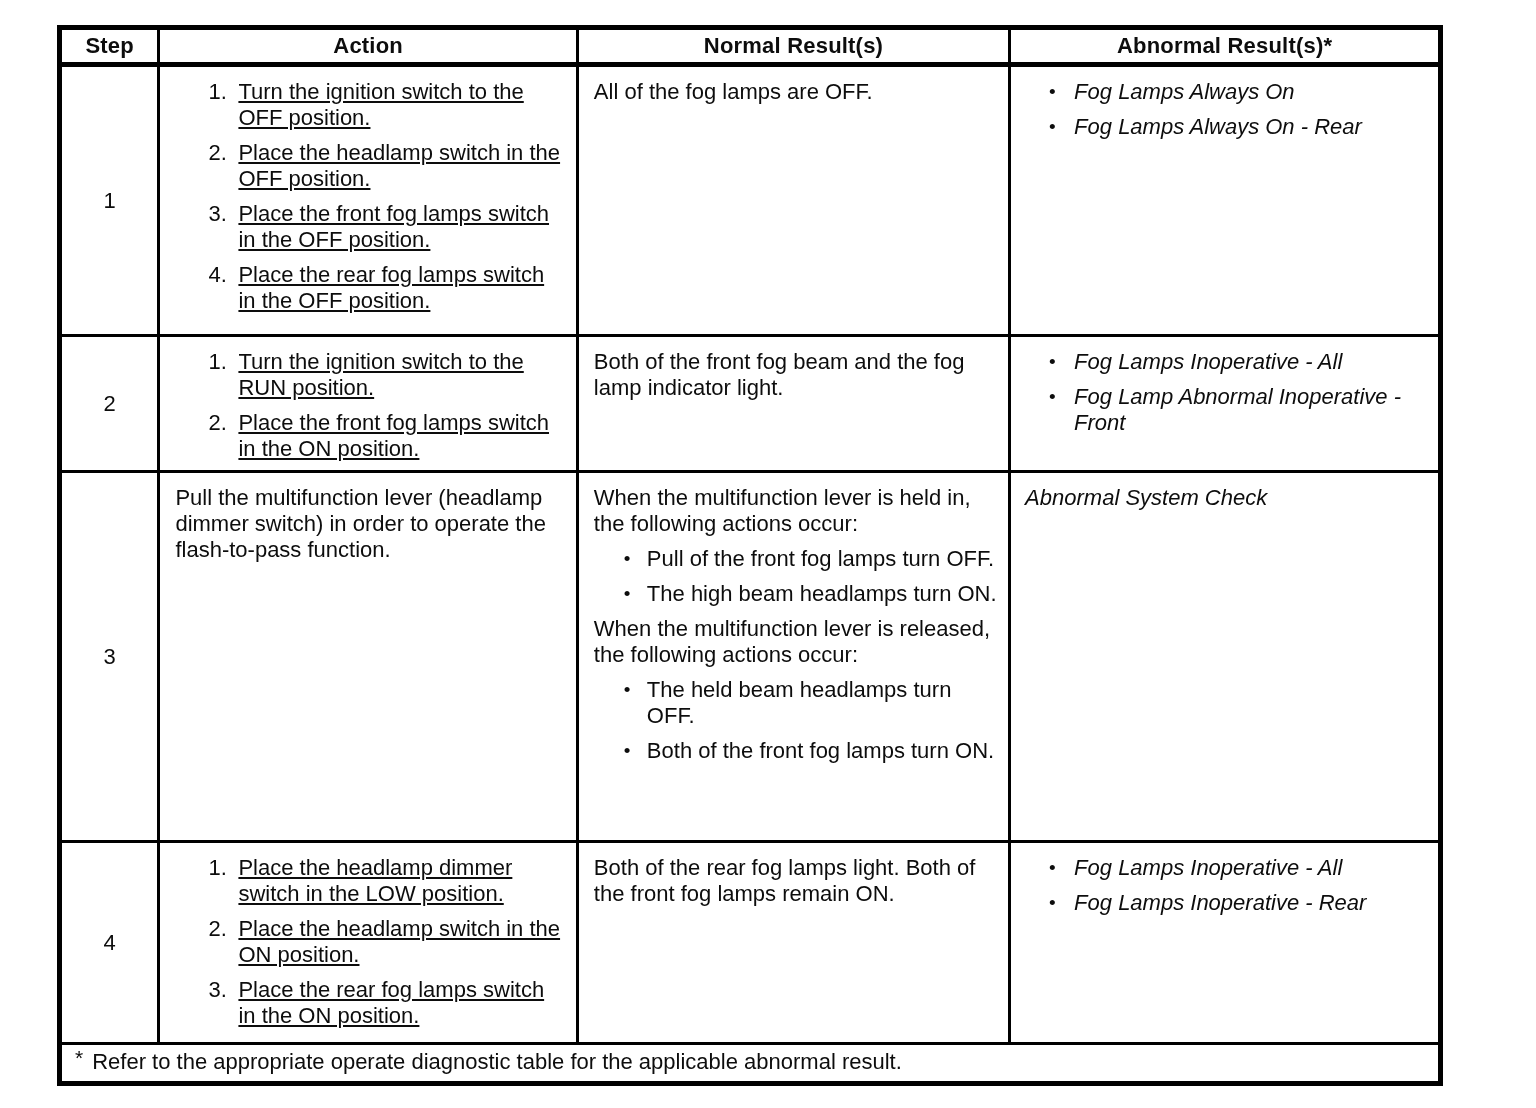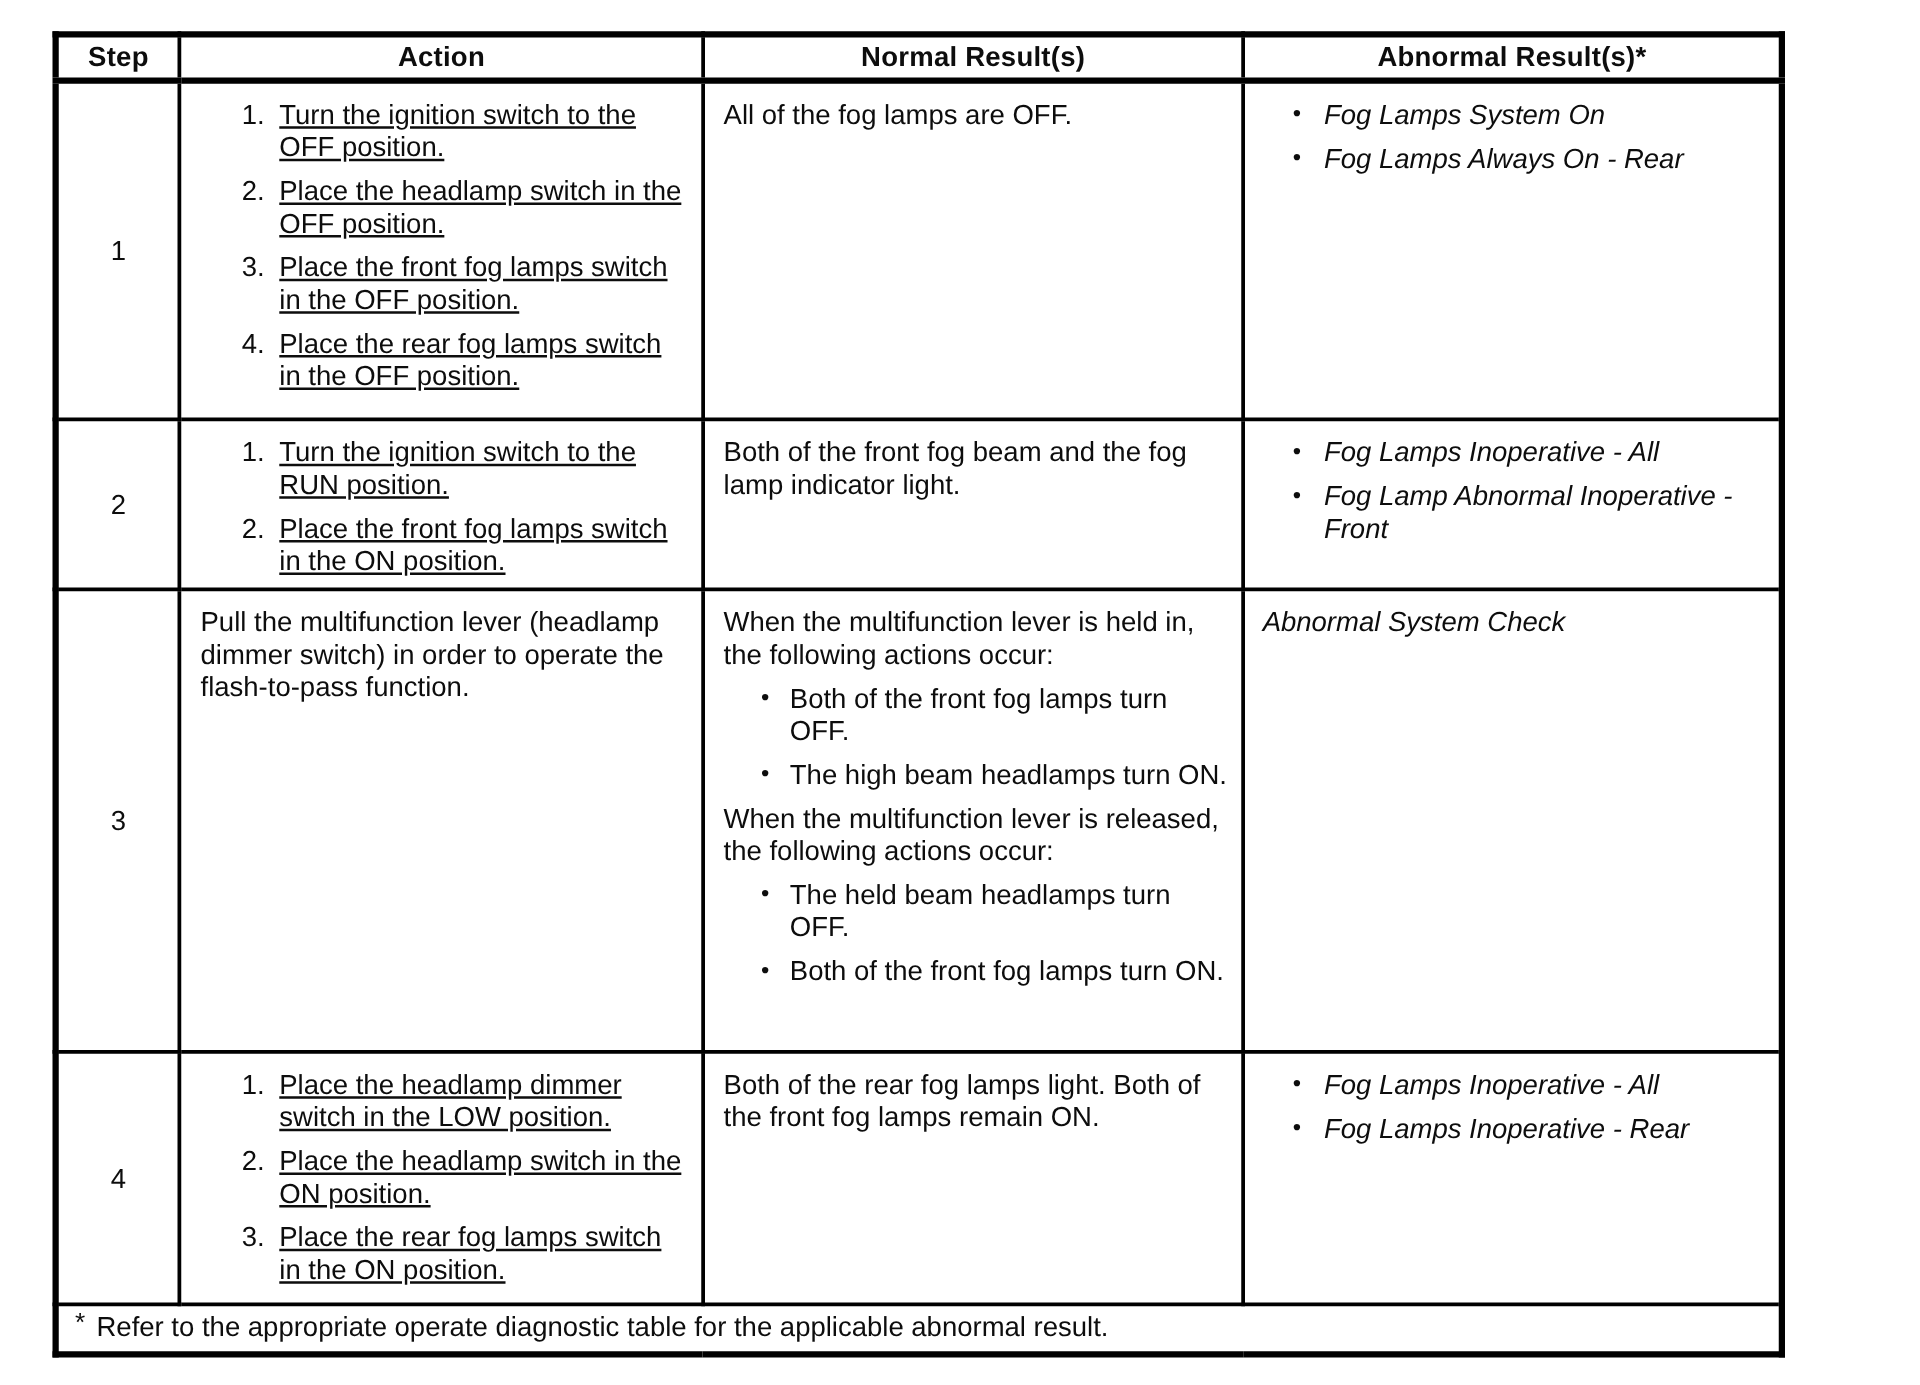--- a/index.html
+++ b/index.html
@@ -6,21 +6,21 @@
   html, body { margin: 0; padding: 0; }
   body {
     width: 1536px; height: 1108px;
     background: #ffffff;
     color: #0d0d0d;
     font-family: "Liberation Sans", sans-serif;
     position: relative;
   }
   .page {
     position: absolute;
-    left: 30px; top: 25px;
+    left: 45px; top: 25px;
     width: 1398px;
     padding-left: 12px;
   }
   table.diag {
     border-collapse: collapse;
     table-layout: fixed;
     width: 100%;
     border: 5px solid #000;
   }
   col.c-step     { width: 7.2%;  }
@@ -131,21 +131,21 @@
               <span class="item-number">4.</span>
               <span class="item-text">Place the rear fog lamps switch in the OFF position.</span>
             </div>
           </td>
           <td class="normal-cell">
             <div class="block para">All of the fog lamps are OFF.</div>
           </td>
           <td class="abnormal-cell">
             <div class="block bullet-item">
               <span class="bullet-icon">•</span>
-              <span class="bullet-text">Fog Lamps System On</span>
+              <span class="bullet-text">Fog Lamps Always On</span>
             </div>
             <div class="block bullet-item">
               <span class="bullet-icon">•</span>
               <span class="bullet-text">Fog Lamps Always On - Rear</span>
             </div>
           </td>
         </tr>
         <tr>
           <td class="step-cell">2</td>
           <td class="action-cell">
@@ -174,21 +174,21 @@
         </tr>
         <tr>
           <td class="step-cell">3</td>
           <td class="action-cell">
             <div class="block para">Pull the multifunction lever (headlamp dimmer switch) in order to operate the flash-to-pass function.</div>
           </td>
           <td class="normal-cell">
             <div class="block para">When the multifunction lever is held in, the following actions occur:</div>
             <div class="block bullet-item">
               <span class="bullet-icon">•</span>
-              <span class="bullet-text">Both of the front fog lamps turn OFF.</span>
+              <span class="bullet-text">Pull of the front fog lamps turn OFF.</span>
             </div>
             <div class="block bullet-item">
               <span class="bullet-icon">•</span>
               <span class="bullet-text">The high beam headlamps turn ON.</span>
             </div>
             <div class="block para">When the multifunction lever is released, the following actions occur:</div>
             <div class="block bullet-item">
               <span class="bullet-icon">•</span>
               <span class="bullet-text">The held beam headlamps turn OFF.</span>
             </div>

